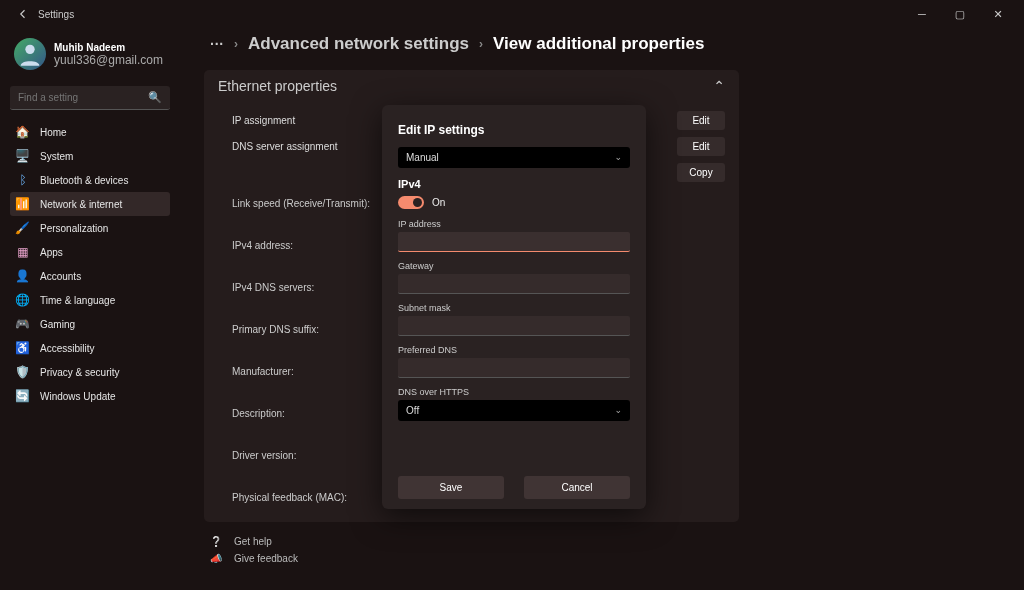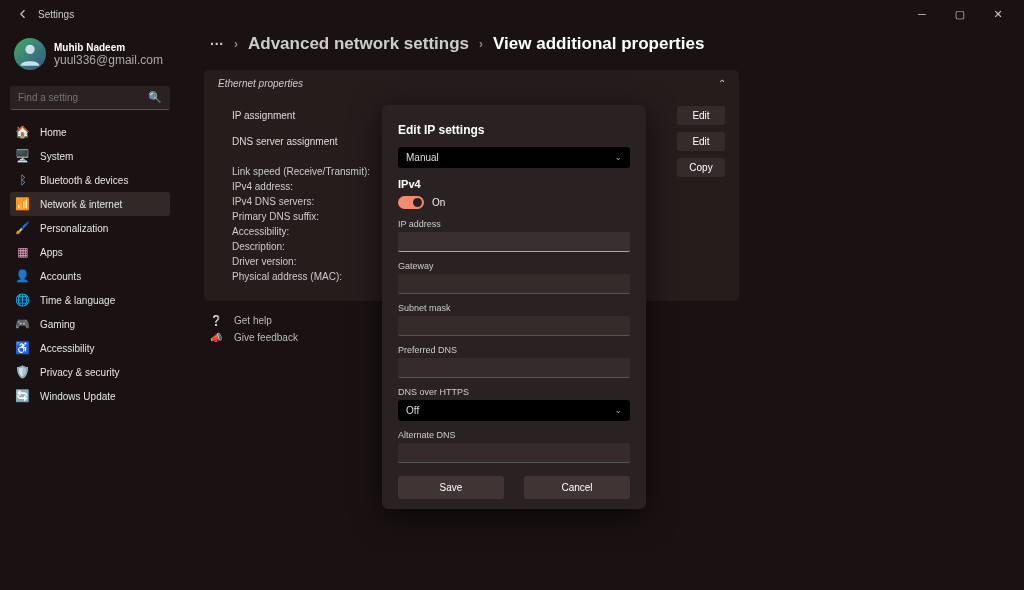--- a/index.html
+++ b/index.html
@@ -47,27 +47,27 @@
   .content { flex: 1; padding: 6px 24px 0 24px; position: relative; }
   .breadcrumb { display: flex; align-items: center; gap: 10px; font-size: 17px; font-weight: 600; margin-bottom: 16px; margin-left: 6px; }
   .breadcrumb .dots { font-size: 14px; color: #ccc; }
   .breadcrumb .sep { color: #888; font-size: 12px; }
   .breadcrumb .bc-item { color: #fff; }
   .breadcrumb .bc-dim { color: #ccc; }
 
   .panel {
     background: #251c1c; border-radius: 5px; padding: 0; width: 535px;
   }
-  .panel-head { display: flex; align-items: flex-end; justify-content: space-between; padding: 8px 14px; font-size: 10px; color: #ccc; font-style: italic; }
+  .panel-head { display: flex; align-items: flex-end; justify-content: space-between; padding: 8px 14px; font-size: 14px; color: #ccc; }
   .panel-head .chev { color: #ccc; }
   .panel-body { padding: 2px 14px 10px 28px; }
   .prop-row { display: flex; align-items: center; justify-content: space-between; margin: 7px 0; font-size: 10px; color: #ddd; }
   .edit-btn { background: #352b2b; border: none; color: #fff; font-size: 10px; padding: 4px 12px; border-radius: 3px; width: 48px; text-align:center; }
   .prop-list { margin-top: 6px; }
-  .prop-list div { font-size: 10px; color: #ccc; line-height: 1.5; }
+  .prop-list div { font-size: 10px; color: #ccc; line-height: 1.5; margin-top: 27px; }
 
   .help-links { margin-top: 14px; margin-left: 6px; display: flex; flex-direction: column; gap: 6px; }
   .help-link { display: flex; align-items: center; gap: 10px; font-size: 10px; color: #bbb; }
   .help-link .hicon { width: 14px; text-align: center; color: #999; }
 
   
   .dialog {
     position: absolute; left: 382px; top: 105px; width: 264px; height: 404px;
     background: #2a2222; border-radius: 6px; box-shadow: 0 8px 30px rgba(0,0,0,0.6);
     padding: 18px 16px 10px 16px; display: flex; flex-direction: column;
@@ -222,24 +222,24 @@
         <div class="prop-row">
           <span>DNS server assignment</span>
           <button class="edit-btn">Edit</button>
         </div>
         <div class="prop-row" style="align-items:flex-start">
           <div class="prop-list">
             <div>Link speed (Receive/Transmit):</div>
             <div>IPv4 address:</div>
             <div>IPv4 DNS servers:</div>
             <div>Primary DNS suffix:</div>
-            <div>Accessibility:</div>
+            <div>Manufacturer:</div>
             <div>Description:</div>
             <div>Driver version:</div>
-            <div>Physical address (MAC):</div>
+            <div>Physical feedback (MAC):</div>
           </div>
           <button class="edit-btn">Copy</button>
         </div>
       </div>
     </div>
 
     <div class="help-links">
       <div class="help-link">
         <span class="hicon">❔</span>
         <span>Get help</span>
@@ -280,22 +280,18 @@
       <label class="field-label">Preferred DNS</label>
       <input class="txt-input" type="text" style="">
     </div>
     <div class="field-group">
       <label class="field-label">DNS over HTTPS</label>
       <div class="dd" style="margin-bottom:0">
         <span>Off</span>
         <span class="ddchev">⌄</span>
       </div>
     </div>
-    <div class="field-group">
-      <label class="field-label">Alternate DNS</label>
-      <input class="txt-input" type="text" style="">
-    </div>
   </div>
   <div class="dialog-buttons">
     <button class="dbtn">Save</button>
     <button class="dbtn">Cancel</button>
   </div>
 </div>
 
 </body></html>

